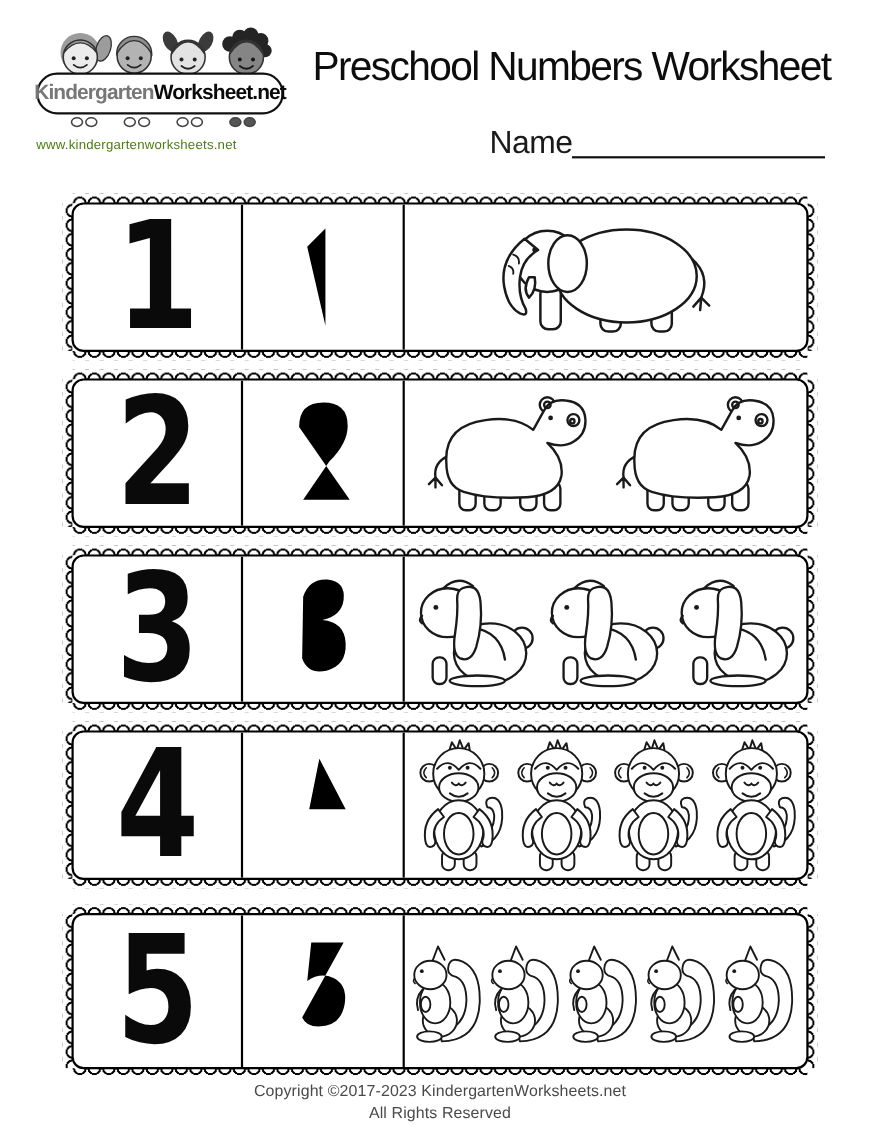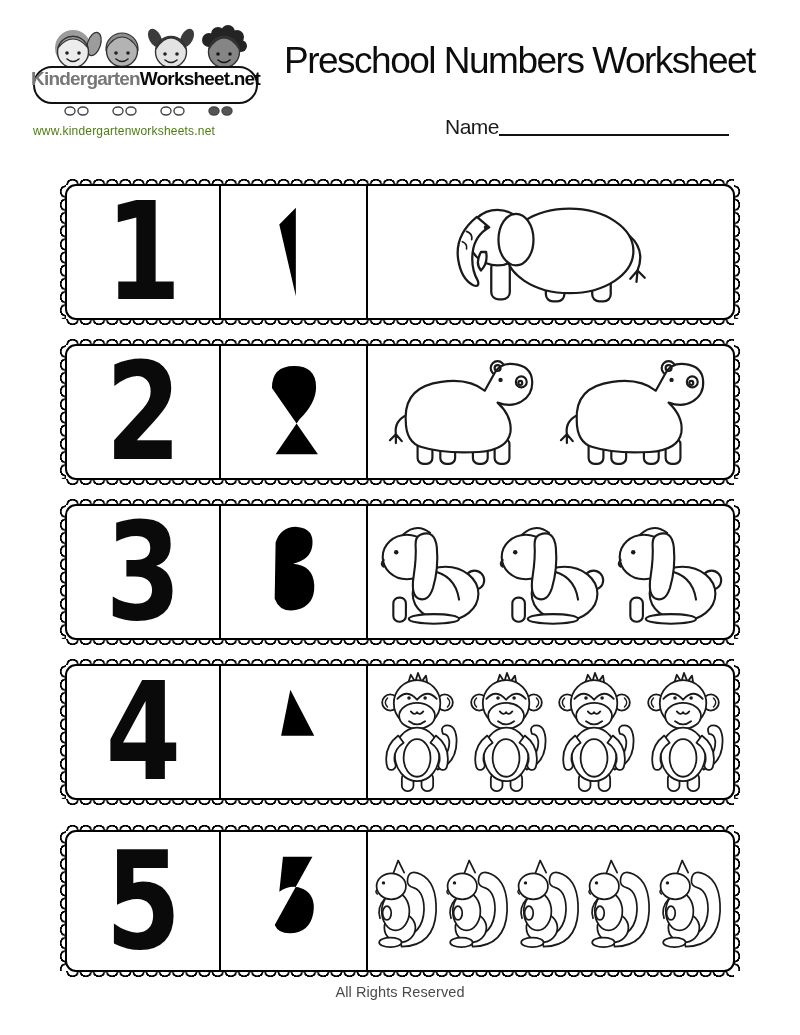--- a/index.html
+++ b/index.html
@@ -6,29 +6,29 @@
   body {
     width:800px; height:1035px; position:relative; overflow:hidden;
     background:#ffffff; font-family:"Liberation Sans", sans-serif; color:#111;
   }
   
   .logo { position:absolute; left:33px; top:22px; width:230px; }
   .logo-kids { position:relative; display:block; left:10px; width:208px; height:50px; margin-bottom:-6px; z-index:1; }
   .logo-box {
     position:relative; z-index:2; width:221px; height:34px;
     border:2.5px solid #111; border-radius:19px; background:#fff;
-    display:flex; align-items:flex-start; justify-content:center; white-space:nowrap;
+    display:flex; align-items:center; justify-content:center; white-space:nowrap;
   }
   .brand1 { font-size:19px; letter-spacing:-0.8px; color:#777; font-weight:600; }
   .brand2 { font-size:19px; letter-spacing:-0.8px; color:#0a0a0a; font-weight:800; }
   .logo-feet { display:block; margin:1px auto 0 auto; width:200px; height:13px; }
   .site-url { position:absolute; left:33px; top:124px; font-size:12px; color:#4d7c0f; letter-spacing:0.2px; }
   .page-title { position:absolute; left:284px; top:40px; font-size:37px; letter-spacing:-1.5px; color:#0d0d0d; white-space:nowrap; }
   .namefield { position:absolute; left:445px; top:116px; display:flex; align-items:flex-end; }
-  .namefield .label { font-size:21px; color:#1a1a1a; letter-spacing:-0.5px; line-height:1; }
+  .namefield .label { font-size:29px; color:#1a1a1a; letter-spacing:-0.5px; line-height:1; }
   .nameline { display:inline-block; width:230px; height:0; border-bottom:2.2px solid #111; margin-bottom:1px; }
 
   
   .sheet { position:absolute; left:57px; top:176px; width:686px; }
   .row { position:relative; width:686px; height:152px; margin-bottom:8px; }
   .row.last { height:158px; margin-top:14px; }
   .sc { position:absolute; }
   .sc-t { top:0; left:9px; right:9px; height:9px;
     background-image:radial-gradient(circle at 50% 100%, rgba(0,0,0,0) 4.4px, #000 4.6px 6.2px, rgba(0,0,0,0) 6.4px);
     background-size:13.2px 9px; background-repeat:repeat-x; background-position:left bottom; }
@@ -383,14 +383,15 @@
           <svg class="animal squirrel" viewBox="0 0 80 120">
             <use href="#sym-squirrel"></use>
           </svg>
         </div>
     </div>
   </div>
 
 </div>
 
 <div class="page-footer">
+  <div>Copyright ©2017-2023 KindergartenWorksheets.net</div>
   <div>All Rights Reserved</div>
 </div>
 
 </body></html>

